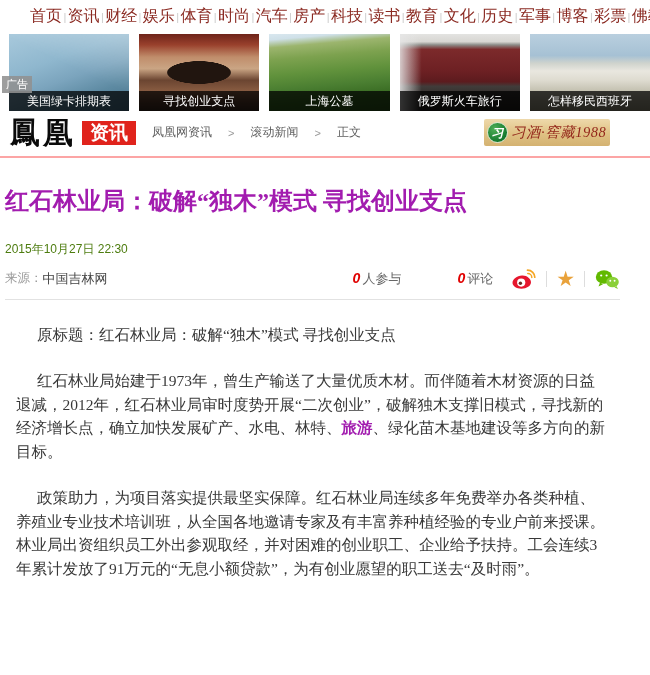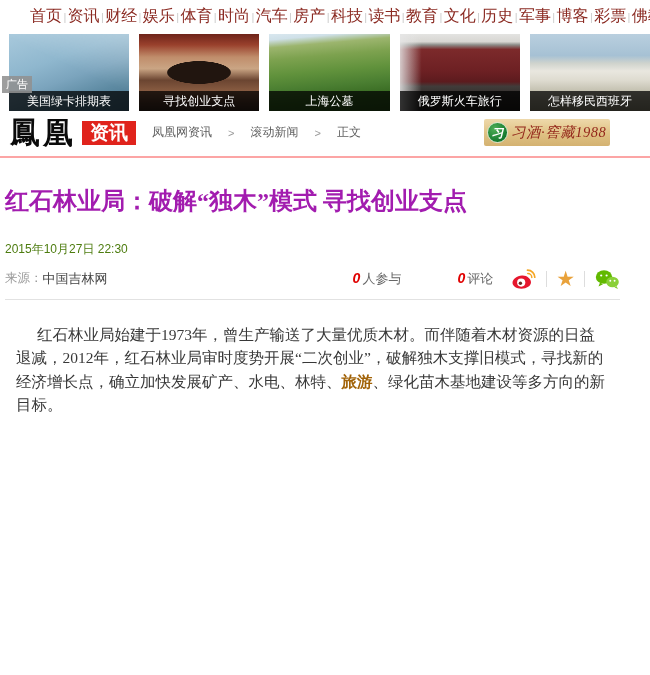--- a/index.html
+++ b/index.html
@@ -61,21 +61,21 @@
   .count-item { font-size:13px; color:#666; cursor:pointer;padding-left:28px; }
   .count-num { color:#e00000; font-weight:bold; font-size:14px; font-style:italic; margin-right:2px; }
   .share { display:flex; align-items:center; gap:9px; margin-left:18px; }
   .share .vsep { width:1px; height:16px; background:#ddd; }
   .share-btn { cursor:pointer; display:flex; align-items:center; }
   .star-glyph { font-size:21px; color:#e9a23b; line-height:1; }
   .meta-divider { border:none; border-top:1px solid #e2e2e2; margin-top:9px; }
 
   .body-text { font-family:"Liberation Serif","DejaVu Serif",serif; font-size:15.5px; line-height:23.5px; color:#383838; }
   .body-text p { margin:23px 11px 0 11px; text-indent:21px; }
-  .inline-link { color:#a16207; font-weight:bold; text-decoration:none; cursor:pointer;text-align:center; }
+  .inline-link { color:#a21caf; font-weight:bold; text-decoration:none; cursor:pointer;text-align:center; }
 </style>
 </head>
 <body>
 
 <nav class="topnav">
   <span class="nav-item">首页</span>
     <span class="nav-sep">|</span>
   <span class="nav-item">资讯</span>
     <span class="nav-sep">|</span>
   <span class="nav-item">财经</span>
@@ -188,16 +188,18 @@
             <circle cx="16.3" cy="12.8" r=".95" fill="#fff"></circle>
             <circle cx="20.6" cy="12.8" r=".95" fill="#fff"></circle>
           </svg>
         </span>
       </div>
     </div>
     <hr class="meta-divider">
   </div>
 
   <div class="body-text">
+    <p>原标题：红石林业局：破解“独木”模式 寻找创业支点</p>
     <p><span>红石林业局始建于1973年，曾生产输送了大量优质木材。而伴随着木材资源的日益退减，2012年，红石林业局审时度势开展“二次创业”，破解独木支撑旧模式，寻找新的经济增长点，确立加快发展矿产、水电、林特、</span><a class="inline-link">旅游</a><span>、绿化苗木基地建设等多方向的新目标。</span></p>
+    <p>政策助力，为项目落实提供最坚实保障。红石林业局连续多年免费举办各类种植、养殖业专业技术培训班，从全国各地邀请专家及有丰富养种植经验的专业户前来授课。林业局出资组织员工外出参观取经，并对困难的创业职工、企业给予扶持。工会连续3年累计发放了91万元的“无息小额贷款”，为有创业愿望的职工送去“及时雨”。</p>
 
   </div>
 </article>
 
 </body></html>

